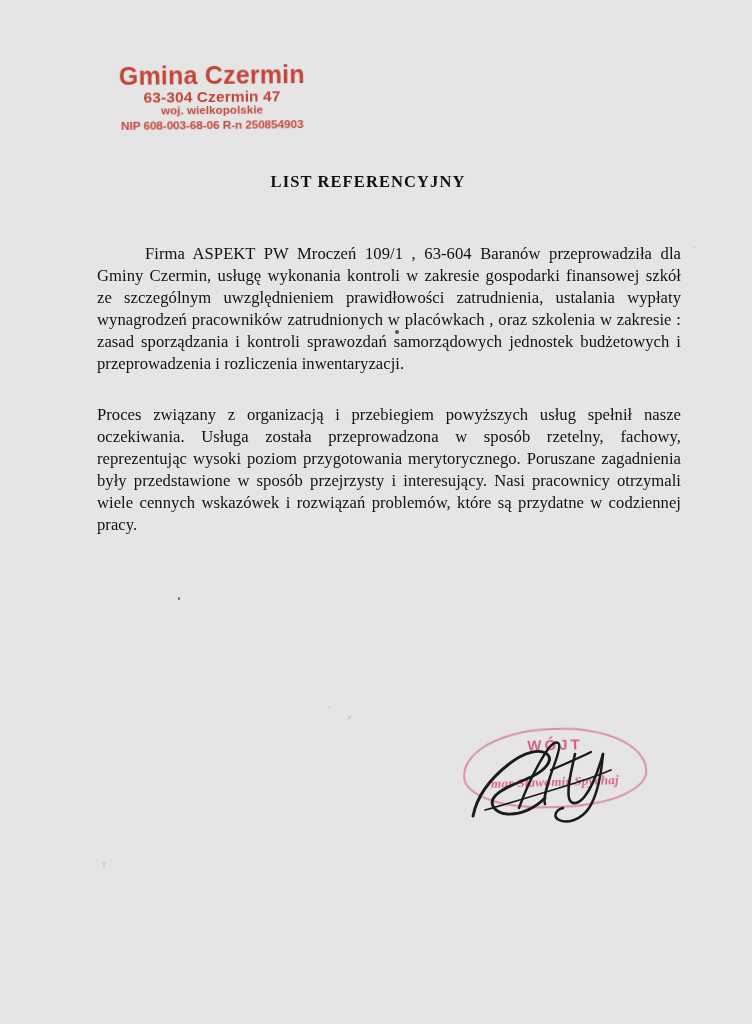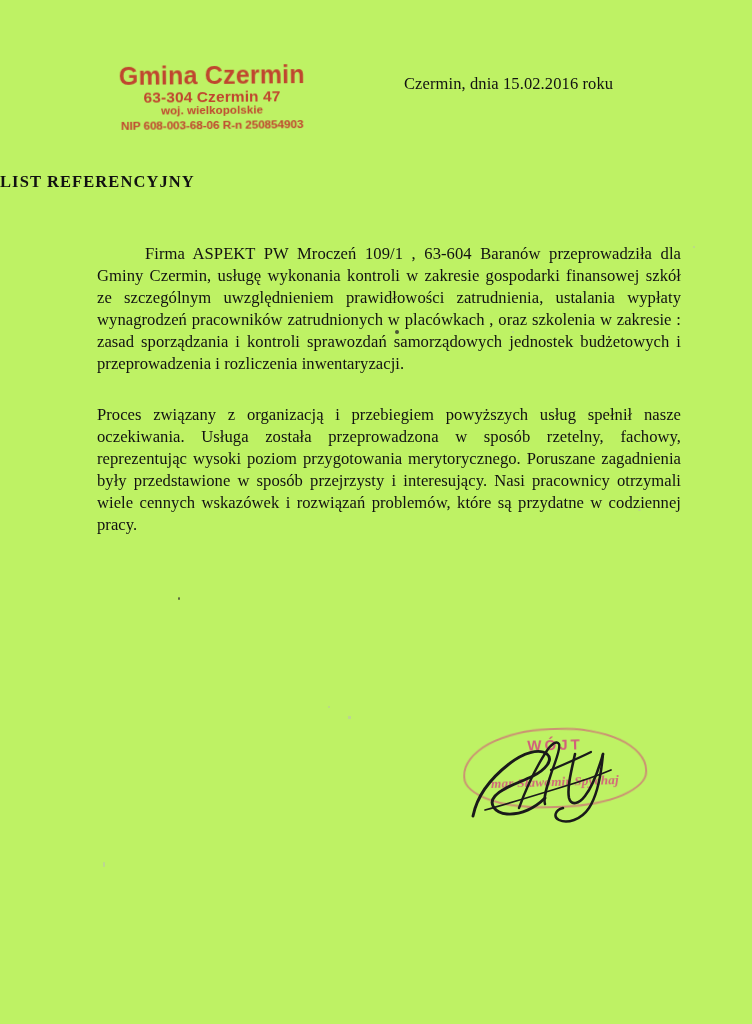--- a/index.html
+++ b/index.html
@@ -5,21 +5,21 @@
 <style>
   html, body {
     margin: 0;
     padding: 0;
     background: #ffffff;
   }
   .page {
     position: relative;
     width: 752px;
     height: 1024px;
-    background: #bef264;
+    background: #e5e5e5;
     overflow: hidden;
     font-family: "Liberation Serif", "DejaVu Serif", serif;
     color: #111111;
   }
 
   
   .header-zone {
     position: absolute;
     top: 62px;
     left: 0;
@@ -76,24 +76,25 @@
     white-space: nowrap;
     letter-spacing: 0.1px;
   }
 
   
   .doc-title {
     position: absolute;
     top: 172px;
     left: 0;
     width: 716px;
-    text-align: left;
+    text-align: center;
     font-size: 16.5px;
     font-weight: 700;
     letter-spacing: 1.1px;
+    padding-left: 10px;
   }
 
   
   .body-zone {
     position: absolute;
     left: 97px;
     top: 243px;
     width: 584px;
   }
   .para {
@@ -197,21 +198,20 @@
 
   <div class="header-zone">
 
     <div class="stamp-logo">
       <div class="ln1">Gmina Czermin</div>
       <div class="ln2">63-304 Czermin 47</div>
       <div class="ln3">woj. wielkopolskie</div>
       <div class="ln4">NIP 608-003-68-06 R-n 250854903</div>
     </div>
 
-    <div class="date-line">Czermin, dnia 15.02.2016 roku</div>
   </div>
 
   <div class="doc-title">LIST REFERENCYJNY</div>
 
   <div class="body-zone">
     <p class="para indent p1">Firma ASPEKT PW Mroczeń 109/1 , 63-604 Baranów przeprowadziła dla Gminy Czermin, usługę wykonania kontroli w zakresie gospodarki finansowej szkół ze szczególnym uwzględnieniem prawidłowości zatrudnienia, ustalania wypłaty wynagrodzeń pracowników zatrudnionych w placówkach , oraz szkolenia w zakresie : zasad sporządzania i kontroli sprawozdań samorządowych jednostek budżetowych i przeprowadzenia i rozliczenia inwentaryzacji.</p>
     <p class="para p2">Proces związany z organizacją i przebiegiem powyższych usług spełnił nasze oczekiwania. Usługa została przeprowadzona w sposób rzetelny, fachowy, reprezentując wysoki poziom przygotowania merytorycznego. Poruszane zagadnienia były przedstawione w sposób przejrzysty i interesujący. Nasi pracownicy otrzymali wiele cennych wskazówek i rozwiązań problemów, które są przydatne w codziennej pracy.</p>
   </div>
 
   <div class="sig-zone">

